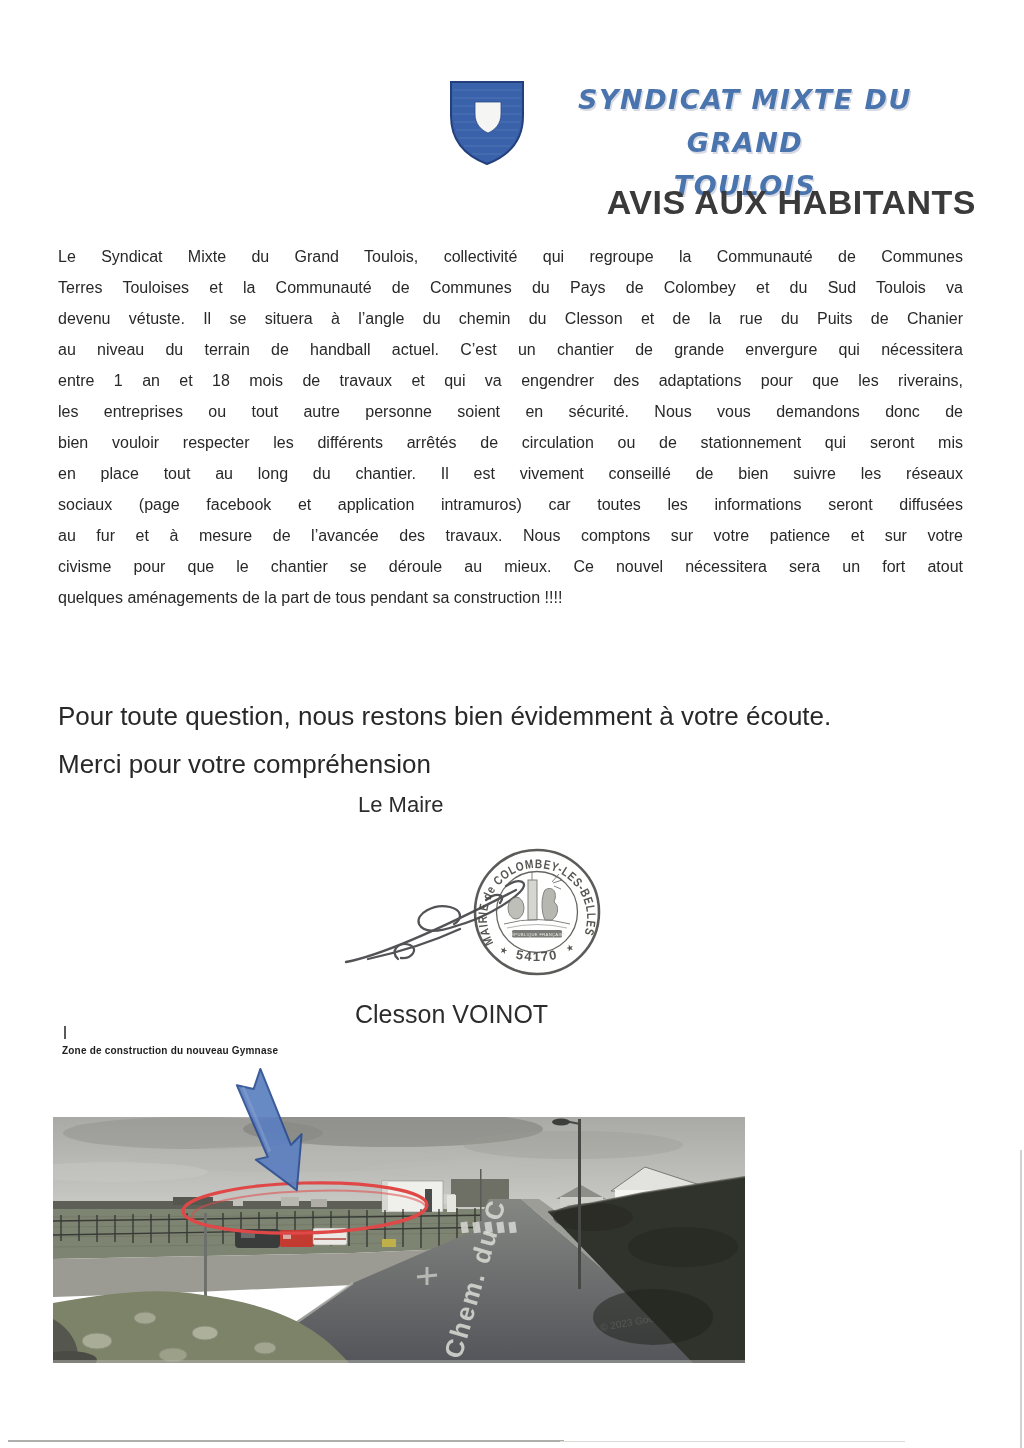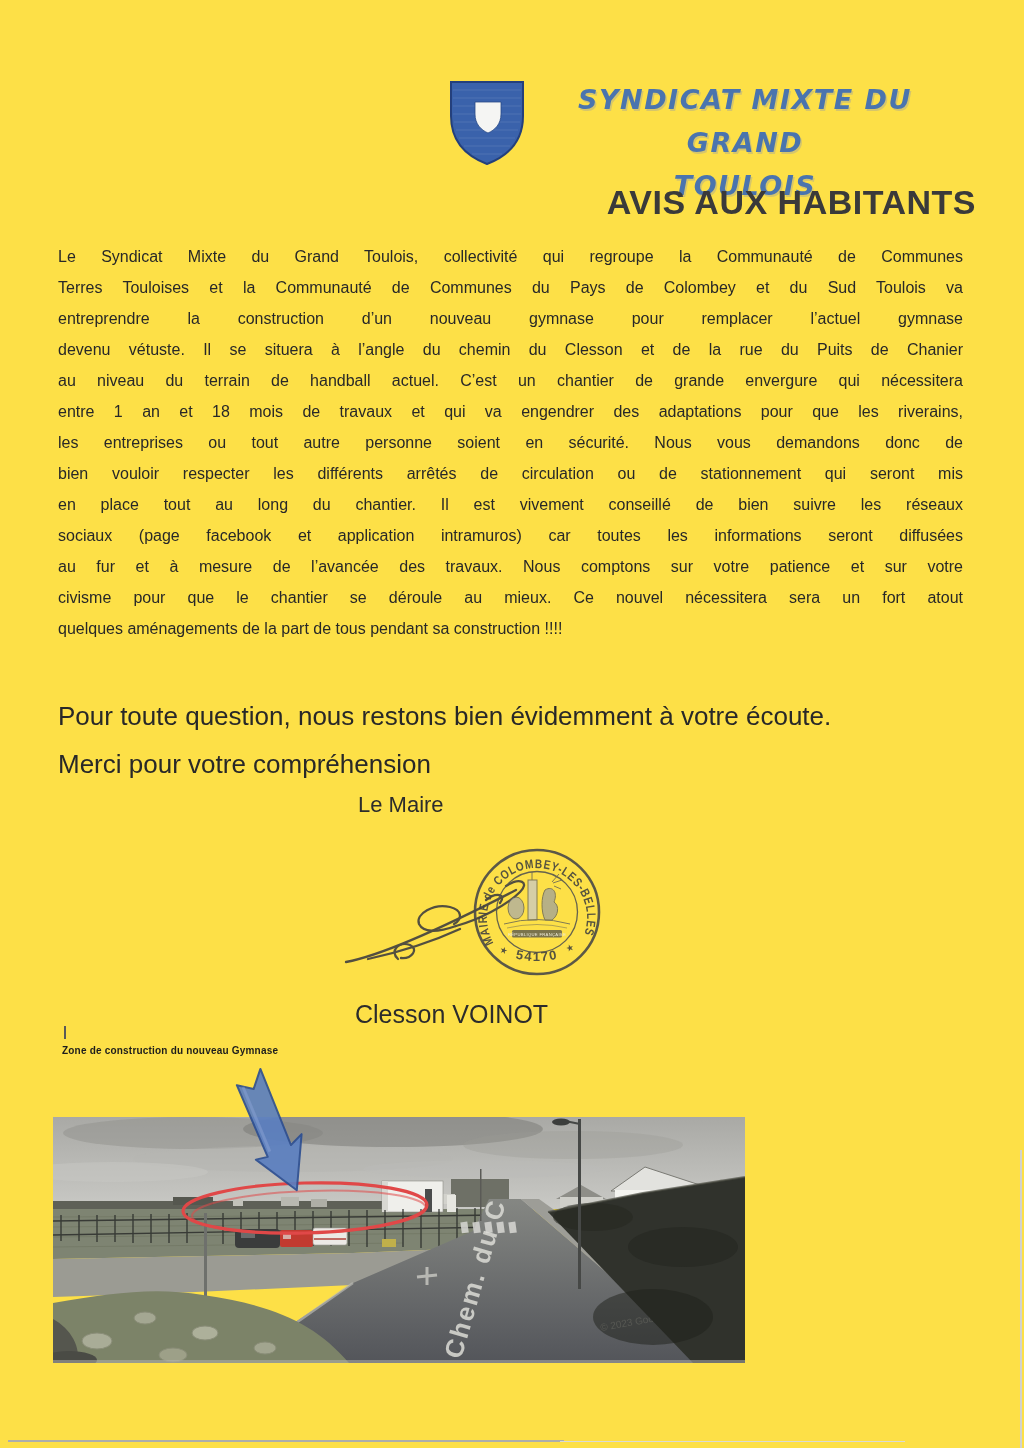--- a/index.html
+++ b/index.html
@@ -1,18 +1,18 @@
 <!DOCTYPE html>
 <html><head>
 <meta charset="utf-8">
 <style>
   html,body { margin:0; padding:0; background:#e8e8e8; }
   .page {
     position:relative; width:1024px; height:1448px; margin:0 auto;
-    background:#fde047; overflow:hidden;
+    background:#ffffff; overflow:hidden;
     font-family:"Liberation Sans", sans-serif; color:#262626;
   }
   .abs { position:absolute; }
 
   
   .org-name {
     left:535px; top:78px; width:420px; text-align:center;
     font-family:"DejaVu Sans", sans-serif; font-style:italic; font-weight:600;
     font-size:27px; line-height:43px; letter-spacing:1.5px; color:#4a74ae;
     text-shadow:1.5px 1.5px 0 rgba(140,150,175,.35);
@@ -70,21 +70,20 @@
   <div class="abs org-name">
     <div>SYNDICAT MIXTE DU GRAND</div>
     <div>TOULOIS</div>
   </div>
 
   <div class="abs doc-title">AVIS AUX HABITANTS</div>
 
   <div class="abs para1">
       <div class="jline">Le Syndicat Mixte du Grand Toulois, collectivité qui regroupe la Communauté de Communes</div>
       <div class="jline">Terres Touloises et la Communauté de Communes du Pays de Colombey et du Sud Toulois va</div>
-      <div class="jline">entreprendre la construction d’un nouveau gymnase pour remplacer l’actuel gymnase</div>
       <div class="jline">devenu vétuste.  Il se situera à l’angle du chemin du Clesson et de la rue du Puits de Chanier</div>
       <div class="jline">au niveau du terrain de handball actuel. C’est un chantier de grande envergure qui nécessitera</div>
       <div class="jline">entre 1 an et 18 mois de travaux et qui va engendrer des adaptations pour que les riverains,</div>
       <div class="jline">les entreprises ou tout autre personne soient en sécurité. Nous vous demandons donc de</div>
       <div class="jline">bien vouloir respecter les différents arrêtés de circulation ou de stationnement qui seront mis</div>
       <div class="jline">en place tout au long du chantier. Il est vivement conseillé de bien suivre les réseaux</div>
       <div class="jline">sociaux (page facebook et application intramuros) car toutes les informations seront diffusées</div>
       <div class="jline">au fur et à mesure de l’avancée des travaux. Nous comptons sur votre patience et sur votre</div>
       <div class="jline">civisme pour que le chantier se déroule au mieux. Ce nouvel nécessitera sera un fort atout</div>
       <div class="jline">quelques aménagements de la part de tous pendant sa construction !!!!</div>

